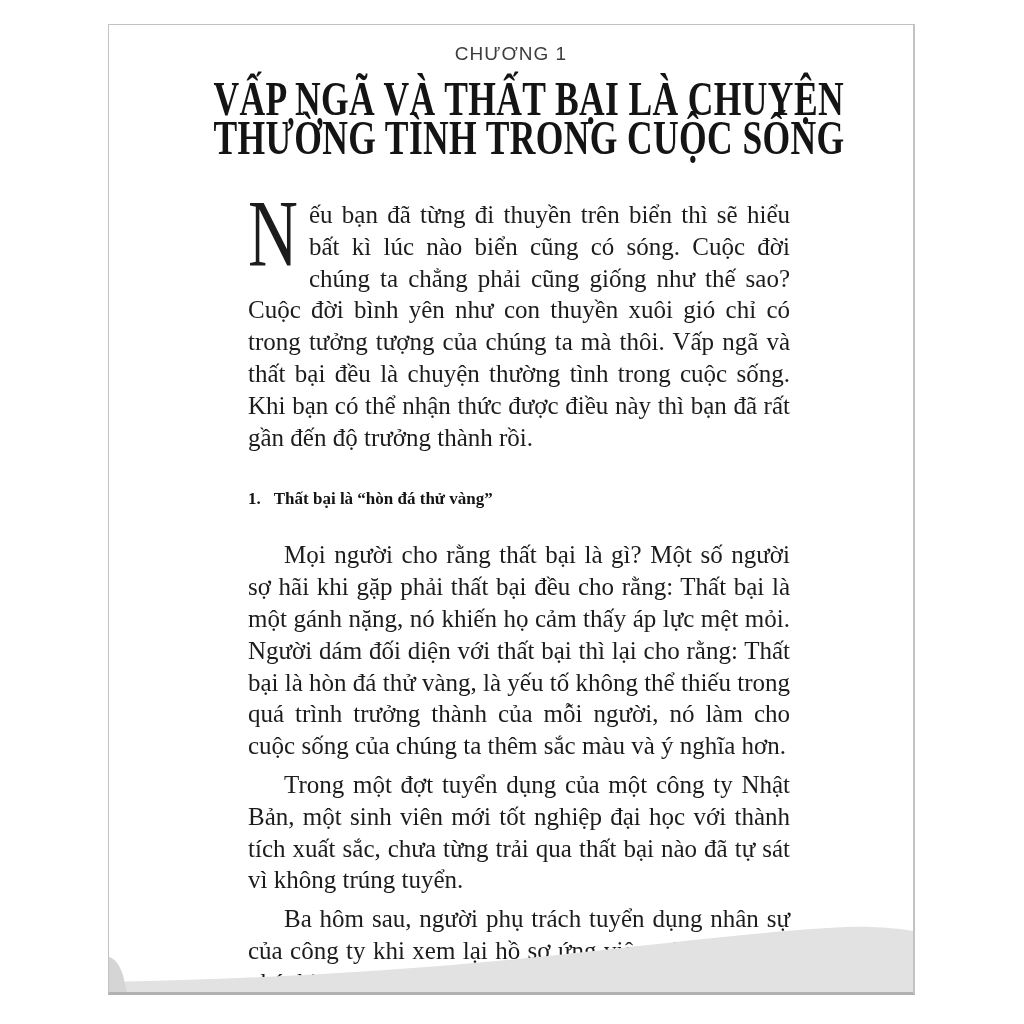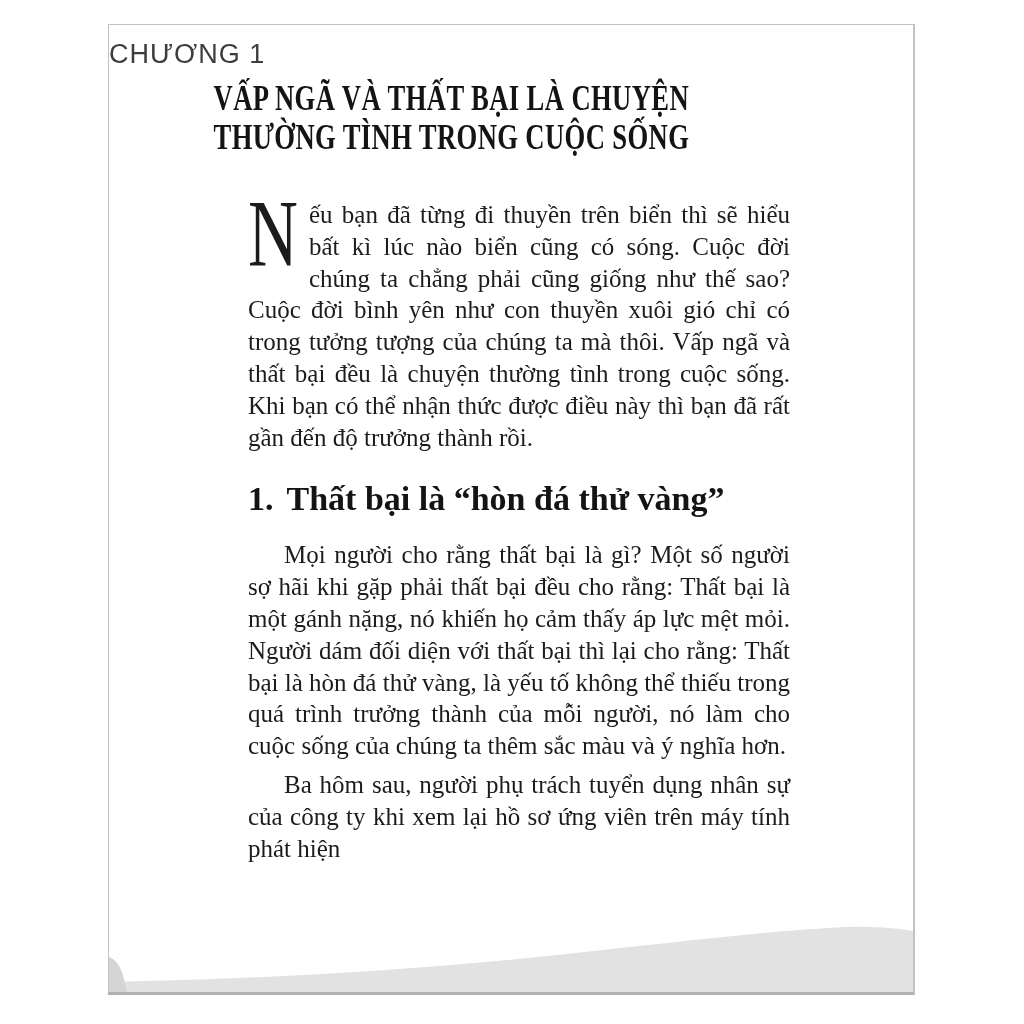--- a/index.html
+++ b/index.html
@@ -25,30 +25,31 @@
     width:807px;height:971px;
     box-sizing:border-box;
     background:#ffffff;
     border:1px solid var(--page-border);
     border-right-width:2px;
     border-bottom:3px solid var(--page-border-bottom);
     overflow:hidden;
   }
   .kicker{
     margin-top:12px;
+    text-align:center;
     font-family:"Liberation Sans",sans-serif;
-    font-size:27px;
+    font-size:19px;
     line-height:34px;
     letter-spacing:1px;
     color:var(--kicker);
   }
   .title{
     margin:8px 0 0 0;
     font-weight:700;
-    font-size:36px;
+    font-size:48px;
     line-height:39px;
     color:var(--heading);
   }
   .title-line{
     display:block;
     white-space:nowrap;
     transform:scaleX(0.74);
     transform-origin:50% 50%;
     letter-spacing:0.5px;
   }
@@ -71,21 +72,21 @@
     height:64px;
     font-size:96px;
     line-height:70px;
     transform:scaleX(0.72);
     transform-origin:0 0;
     margin-right:7px;
     color:var(--text);
   }
   .section-heading{
     margin:30px 0 24px 0;
-    font-size:34px;
+    font-size:17px;
     line-height:32px;
     font-weight:700;
     color:var(--heading);
     text-align:left;
   }
   .sec-num{margin-right:13px;}
   .curl{
     position:absolute;
     left:0;bottom:0;
     width:100%;height:145px;
@@ -109,20 +110,21 @@
   <div class="body-block">
 
     <p class="para"><span class="dropcap">N</span><span>ếu bạn đã từng đi thuyền trên biển thì sẽ hiểu bất kì lúc nào biển cũng có sóng. Cuộc đời chúng ta chẳng phải cũng giống như thế sao? Cuộc đời bình yên như con thuyền xuôi gió chỉ có trong tưởng tượng của chúng ta mà thôi. Vấp ngã và thất bại đều là chuyện thường tình trong cuộc sống. Khi bạn có thể nhận thức được điều này thì bạn đã rất gần đến độ trưởng thành rồi.</span></p>
 
     <h2 class="section-heading">
       <span class="sec-num">1.</span><span>Thất bại là “hòn đá thử vàng”</span>
     </h2>
 
     <p class="para indent">Mọi người cho rằng thất bại là gì? Một số người sợ hãi khi gặp phải thất bại đều cho rằng: Thất bại là một gánh nặng, nó khiến họ cảm thấy áp lực mệt mỏi. Người dám đối diện với thất bại thì lại cho rằng: Thất bại là hòn đá thử vàng, là yếu tố không thể thiếu trong quá trình trưởng thành của mỗi người, nó làm cho cuộc sống của chúng ta thêm sắc màu và ý nghĩa hơn.</p>
 
+    <p class="para indent">Trong một đợt tuyển dụng của một công ty Nhật Bản, một sinh viên mới tốt nghiệp đại học với thành tích xuất sắc, chưa từng trải qua thất bại nào đã tự sát vì không trúng tuyển.</p>
 
     <p class="para indent">Ba hôm sau, người phụ trách tuyển dụng nhân sự của công ty khi xem lại hồ sơ ứng viên trên máy tính phát hiện</p>
 
   </div>
 
   <svg class="curl" viewBox="0 0 807 145" preserveAspectRatio="none" aria-hidden="true">
     <path class="curl-main" d="M0,135 C150,132 300,124 450,108 C560,96 670,83 740,80 C770,79 795,82 807,84 L807,145 L0,145 Z"></path>
     <path class="curl-fold" d="M0,110 C7,112 11,119 14,128 L18,145 L0,145 Z"></path>
   </svg>
 

